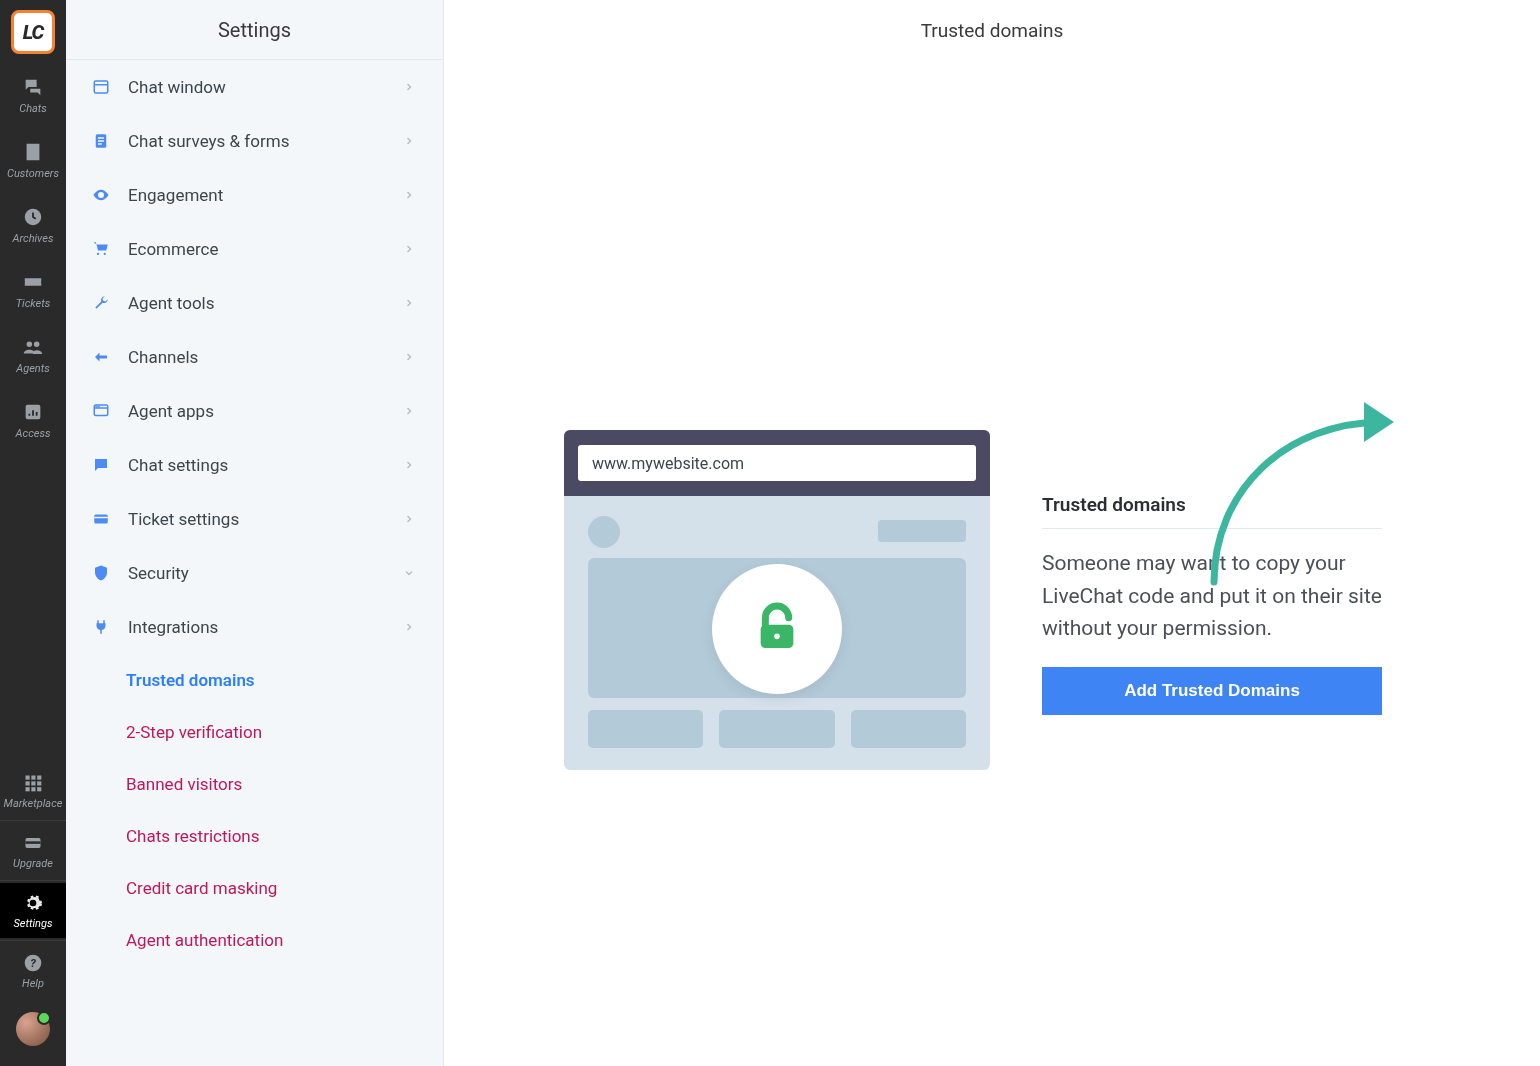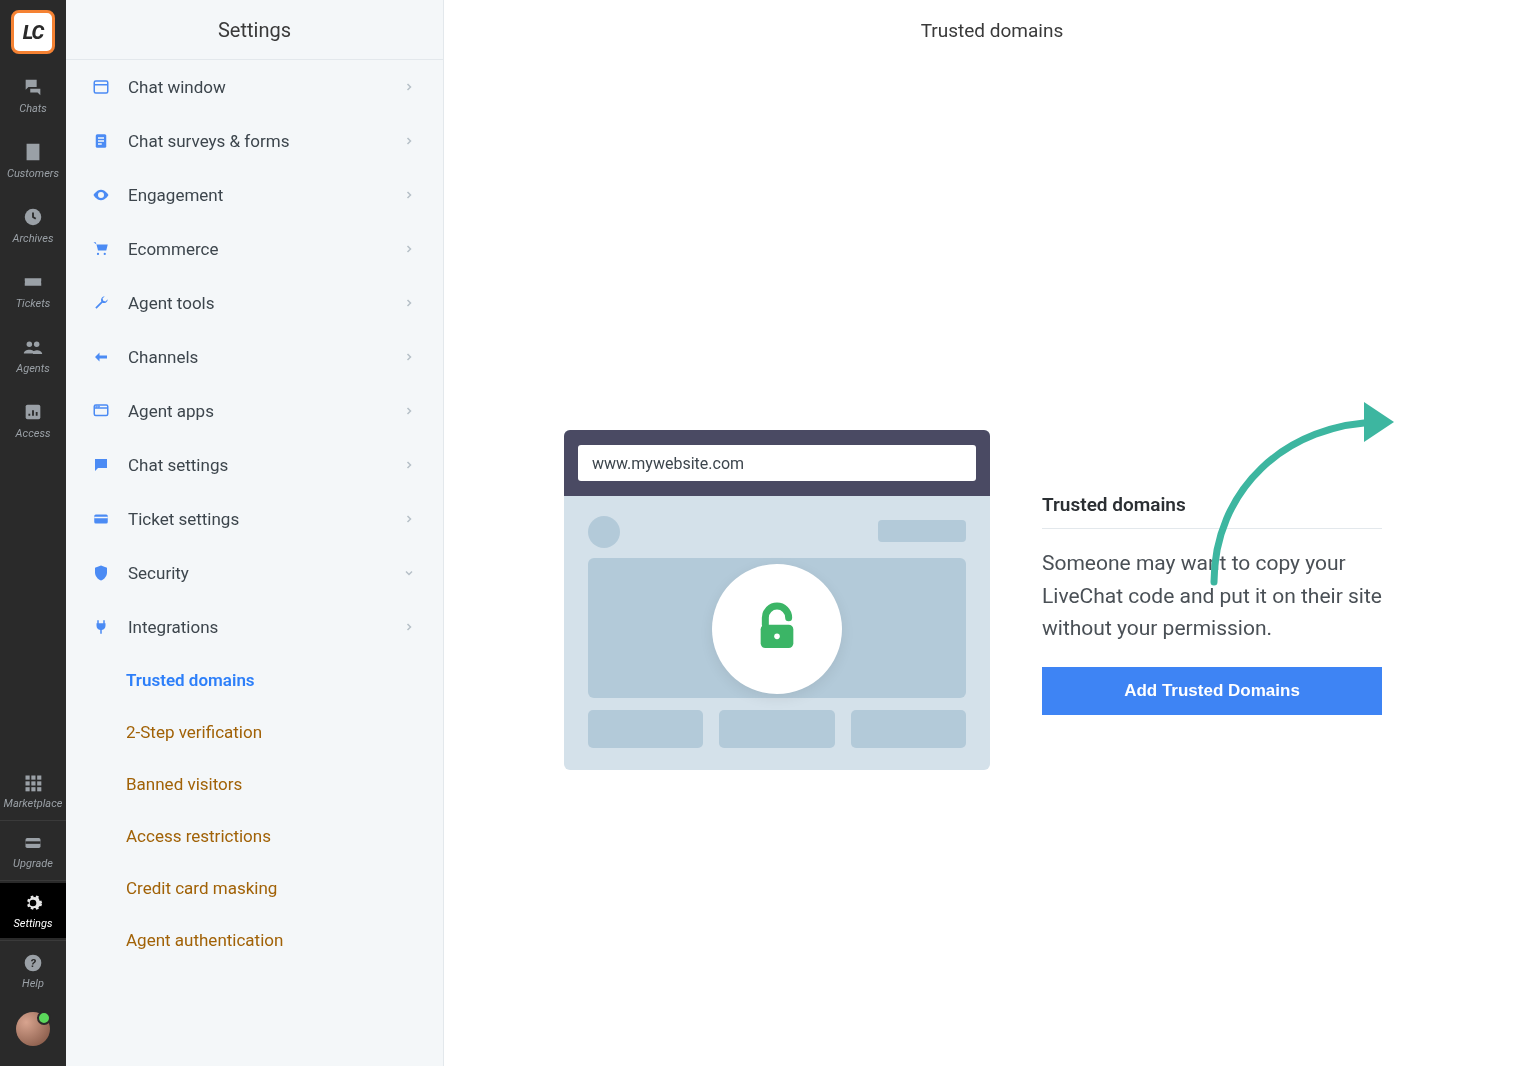--- a/index.html
+++ b/index.html
@@ -23,21 +23,21 @@
     .avatar::after { content: ""; position: absolute; width: 10px; height: 10px; background: #5bd75b; border: 2px solid #2a2a2a; border-radius: 50%; top: -1px; right: -1px; }
 
     
     .settings-panel { width: 378px; background: #f4f7f9; border-right: 1px solid #e3e8ec; display: flex; flex-direction: column; }
     .settings-title { height: 60px; display: flex; align-items: center; justify-content: center; font-size: 20px; color: #3a3a3a; border-bottom: 1px solid #e3e8ec; }
     .settings-list { flex: 1; overflow-y: auto; padding-bottom: 20px; }
     .s-row { display: flex; align-items: center; height: 54px; padding: 0 28px 0 22px; cursor: pointer; }
     .s-row .s-icon { width: 26px; display: flex; justify-content: center; color: #4b8bf4; }
     .s-row .s-label { margin-left: 14px; font-size: 17px; color: #3d464d; flex: 1; }
     .s-row .chev { color: #b7c0c8; }
-    .s-sub { display: block; padding-left: 60px; height: 52px; line-height: 52px; font-size: 17px; color: #a16207; cursor: pointer; }
+    .s-sub { display: block; padding-left: 60px; height: 52px; line-height: 52px; font-size: 17px; color: #be185d; cursor: pointer; }
     .s-sub.active { color: #2d7ff9; font-weight: 600; }
 
     
     .main { flex: 1; display: flex; flex-direction: column; }
     .main-header { height: 60px; display: flex; align-items: center; justify-content: center; font-size: 19px; color: #3a3a3a; }
     .main-body { flex: 1; padding: 74px 60px 0 120px; display: flex; gap: 52px; }
 
     
     .illus { width: 426px; height: 340px; background: #d4e1ea; border-radius: 6px; position: relative; flex-shrink: 0; }
     .illus-top { position: absolute; top: 0; left: 0; right: 0; height: 66px; background: #4a4a63; border-radius: 6px 6px 0 0; display: flex; align-items: center; padding: 0 14px; }
@@ -300,21 +300,21 @@
             </svg>
           </span>
         <span class="s-label">Integrations</span>
         <span class="chev"><svg width="12" height="12" viewBox="0 0 24 24" fill="none" stroke="currentColor" stroke-width="3">
               <polyline points="9 6 15 12 9 18"></polyline>
             </svg></span>
       </div>
       <div class="s-sub active">Trusted domains</div>
       <div class="s-sub">2-Step verification</div>
       <div class="s-sub">Banned visitors</div>
-      <div class="s-sub">Access restrictions</div>
+      <div class="s-sub">Chats restrictions</div>
       <div class="s-sub">Credit card masking</div>
       <div class="s-sub">Agent authentication</div>
     </div>
   </div>
 
   <div class="main">
     <div class="main-header">Trusted domains</div>
     <div class="main-body" style="position:relative;align-items:center;">
       <div class="illus">
         <div class="illus-top">

